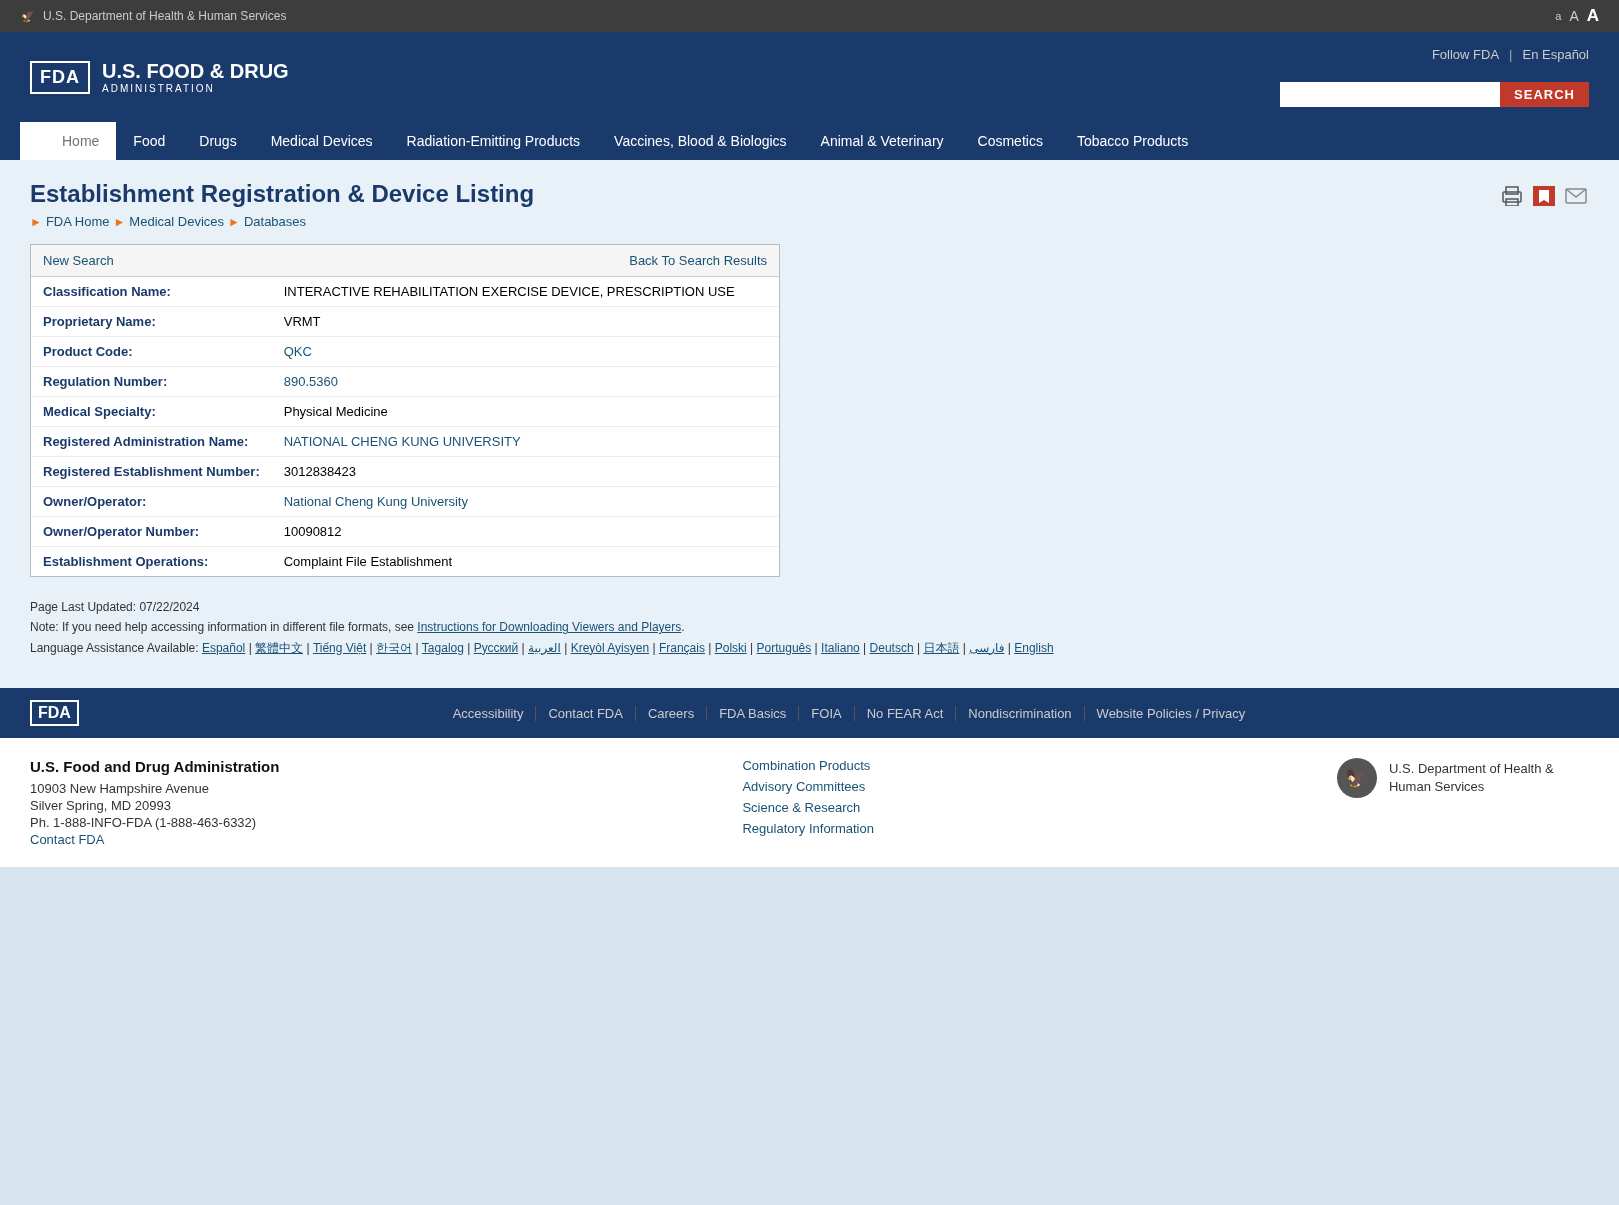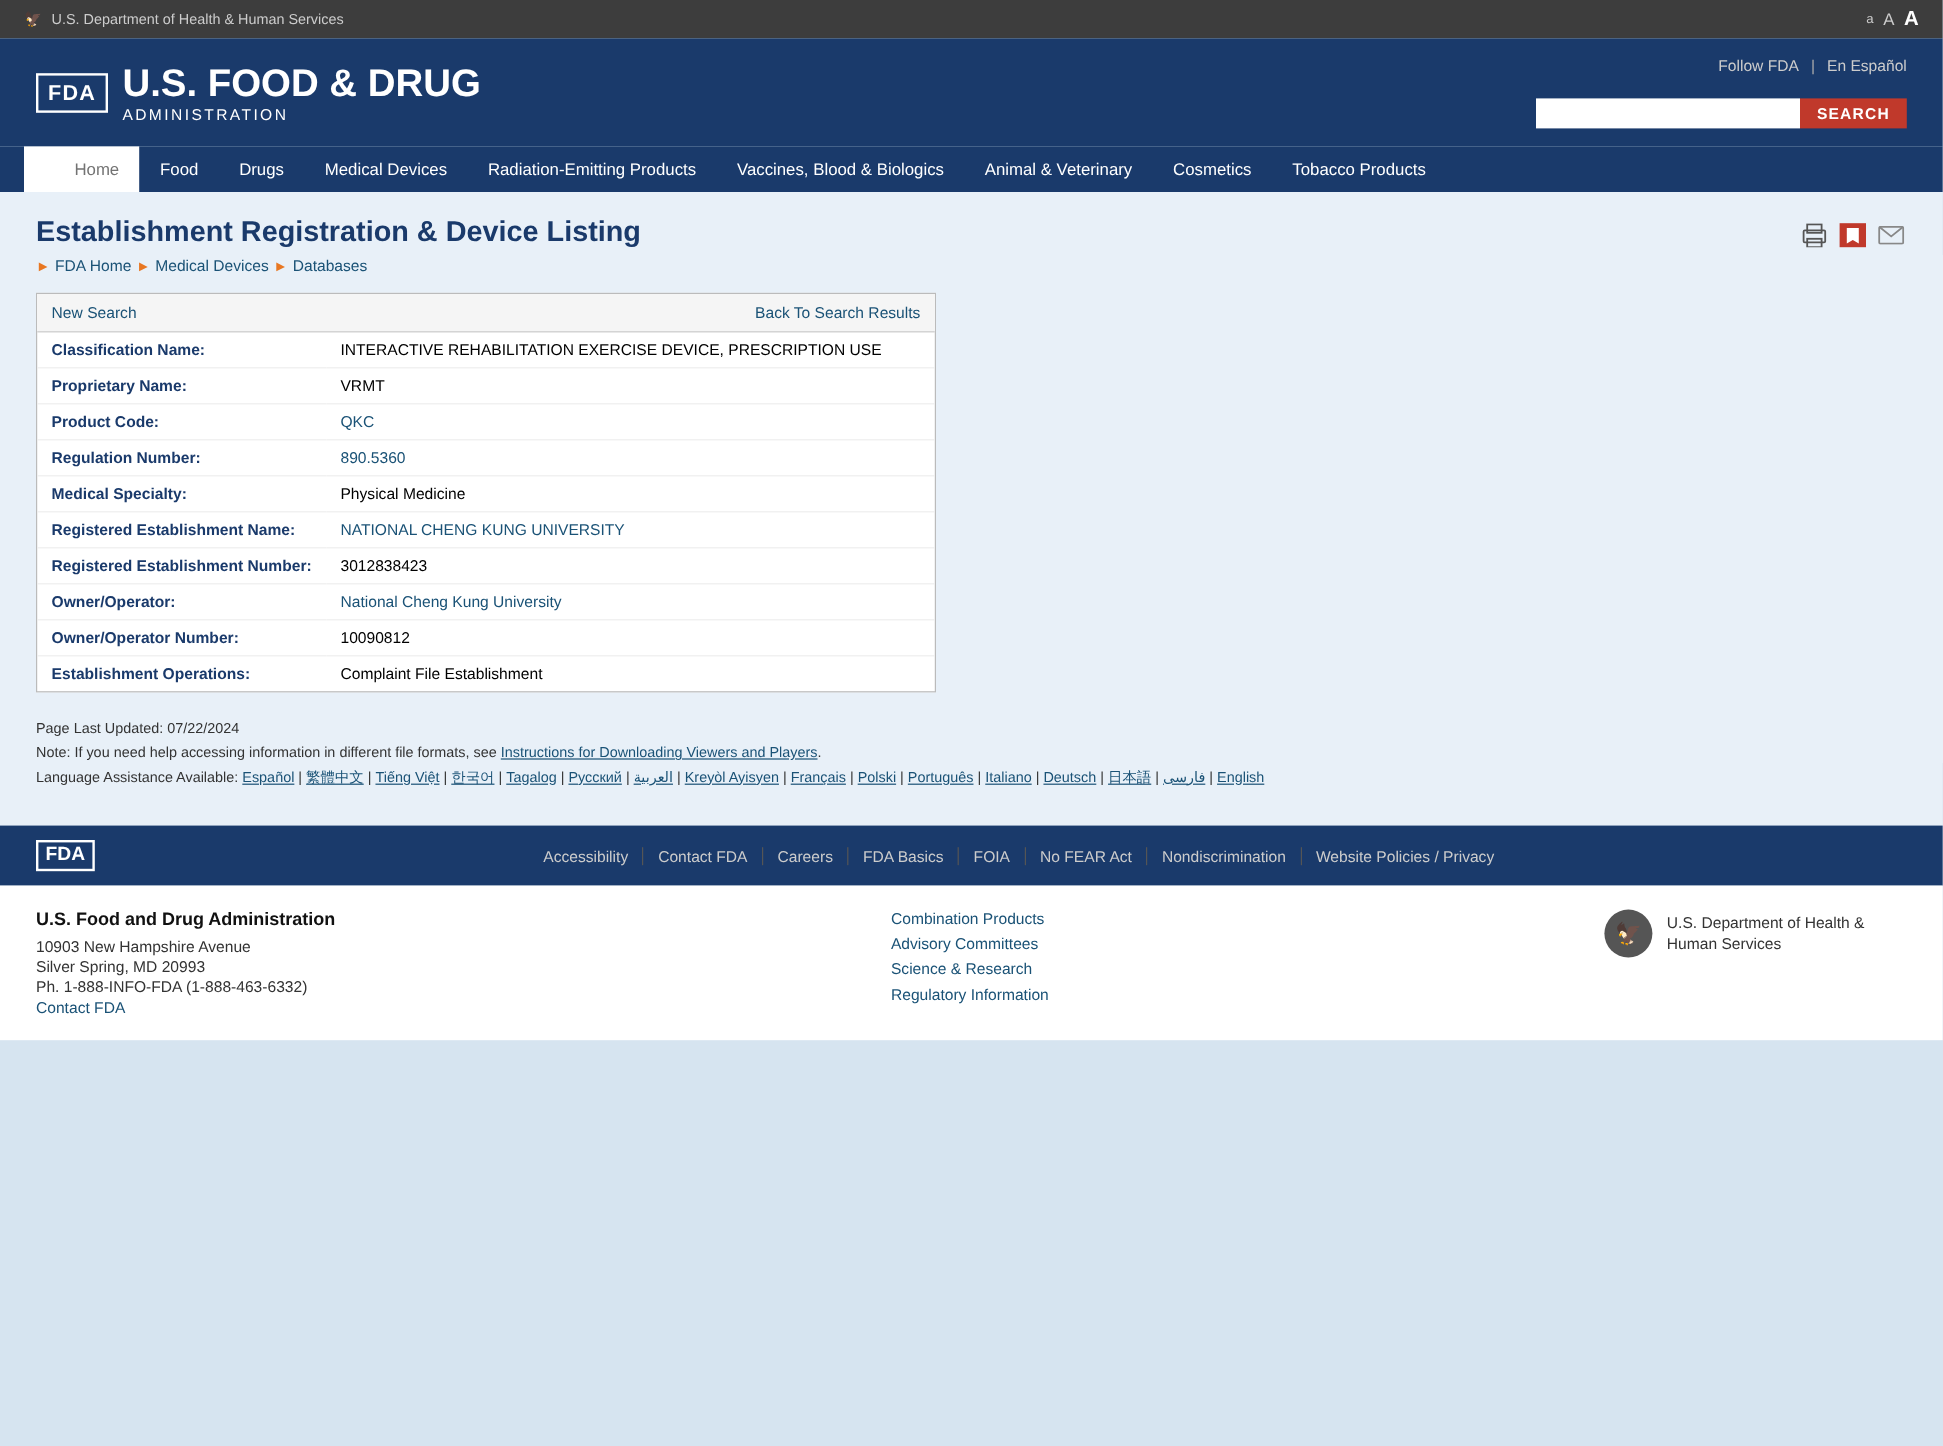--- a/index.html
+++ b/index.html
@@ -33,22 +33,22 @@
     .fda-logo-box {
       background: #1a3a6b;
       border: 2px solid white;
       color: white;
       font-weight: bold;
       font-size: 18px;
       padding: 4px 8px;
       letter-spacing: 1px;
     }
     .fda-title { color: white; }
-    .fda-title .main { font-size: 32px; font-weight: bold; }
-    .fda-title .sub { font-size: 13px; letter-spacing: 2px; }
+    .fda-title .main { font-size: 20px; font-weight: bold; }
+    .fda-title .sub { font-size: 10px; letter-spacing: 2px; }
     .fda-header-right { display: flex; flex-direction: column; align-items: flex-end; gap: 20px; }
     .fda-links { display: flex; gap: 10px; color: #ccc; font-size: 13px; }
     .fda-links a { color: #ccc; text-decoration: none; }
     .fda-links span { color: #aaa; }
     .search-area { display: flex; gap: 0; }
     .search-input {
       width: 220px;
       padding: 5px 8px;
       border: none;
       font-size: 13px;
@@ -347,21 +347,21 @@
         </tr>
         <tr>
           <td>Regulation Number:</td>
           <td><a href="#">890.5360</a></td>
         </tr>
         <tr>
           <td>Medical Specialty:</td>
           <td>Physical Medicine</td>
         </tr>
         <tr>
-          <td>Registered Establishment Name:</td>
+          <td>Registered Administration Name:</td>
           <td><a href="#">NATIONAL CHENG KUNG UNIVERSITY</a></td>
         </tr>
         <tr>
           <td>Registered Establishment Number:</td>
           <td>3012838423</td>
         </tr>
         <tr>
           <td>Owner/Operator:</td>
           <td><a href="#">National Cheng Kung University</a></td>
         </tr>

